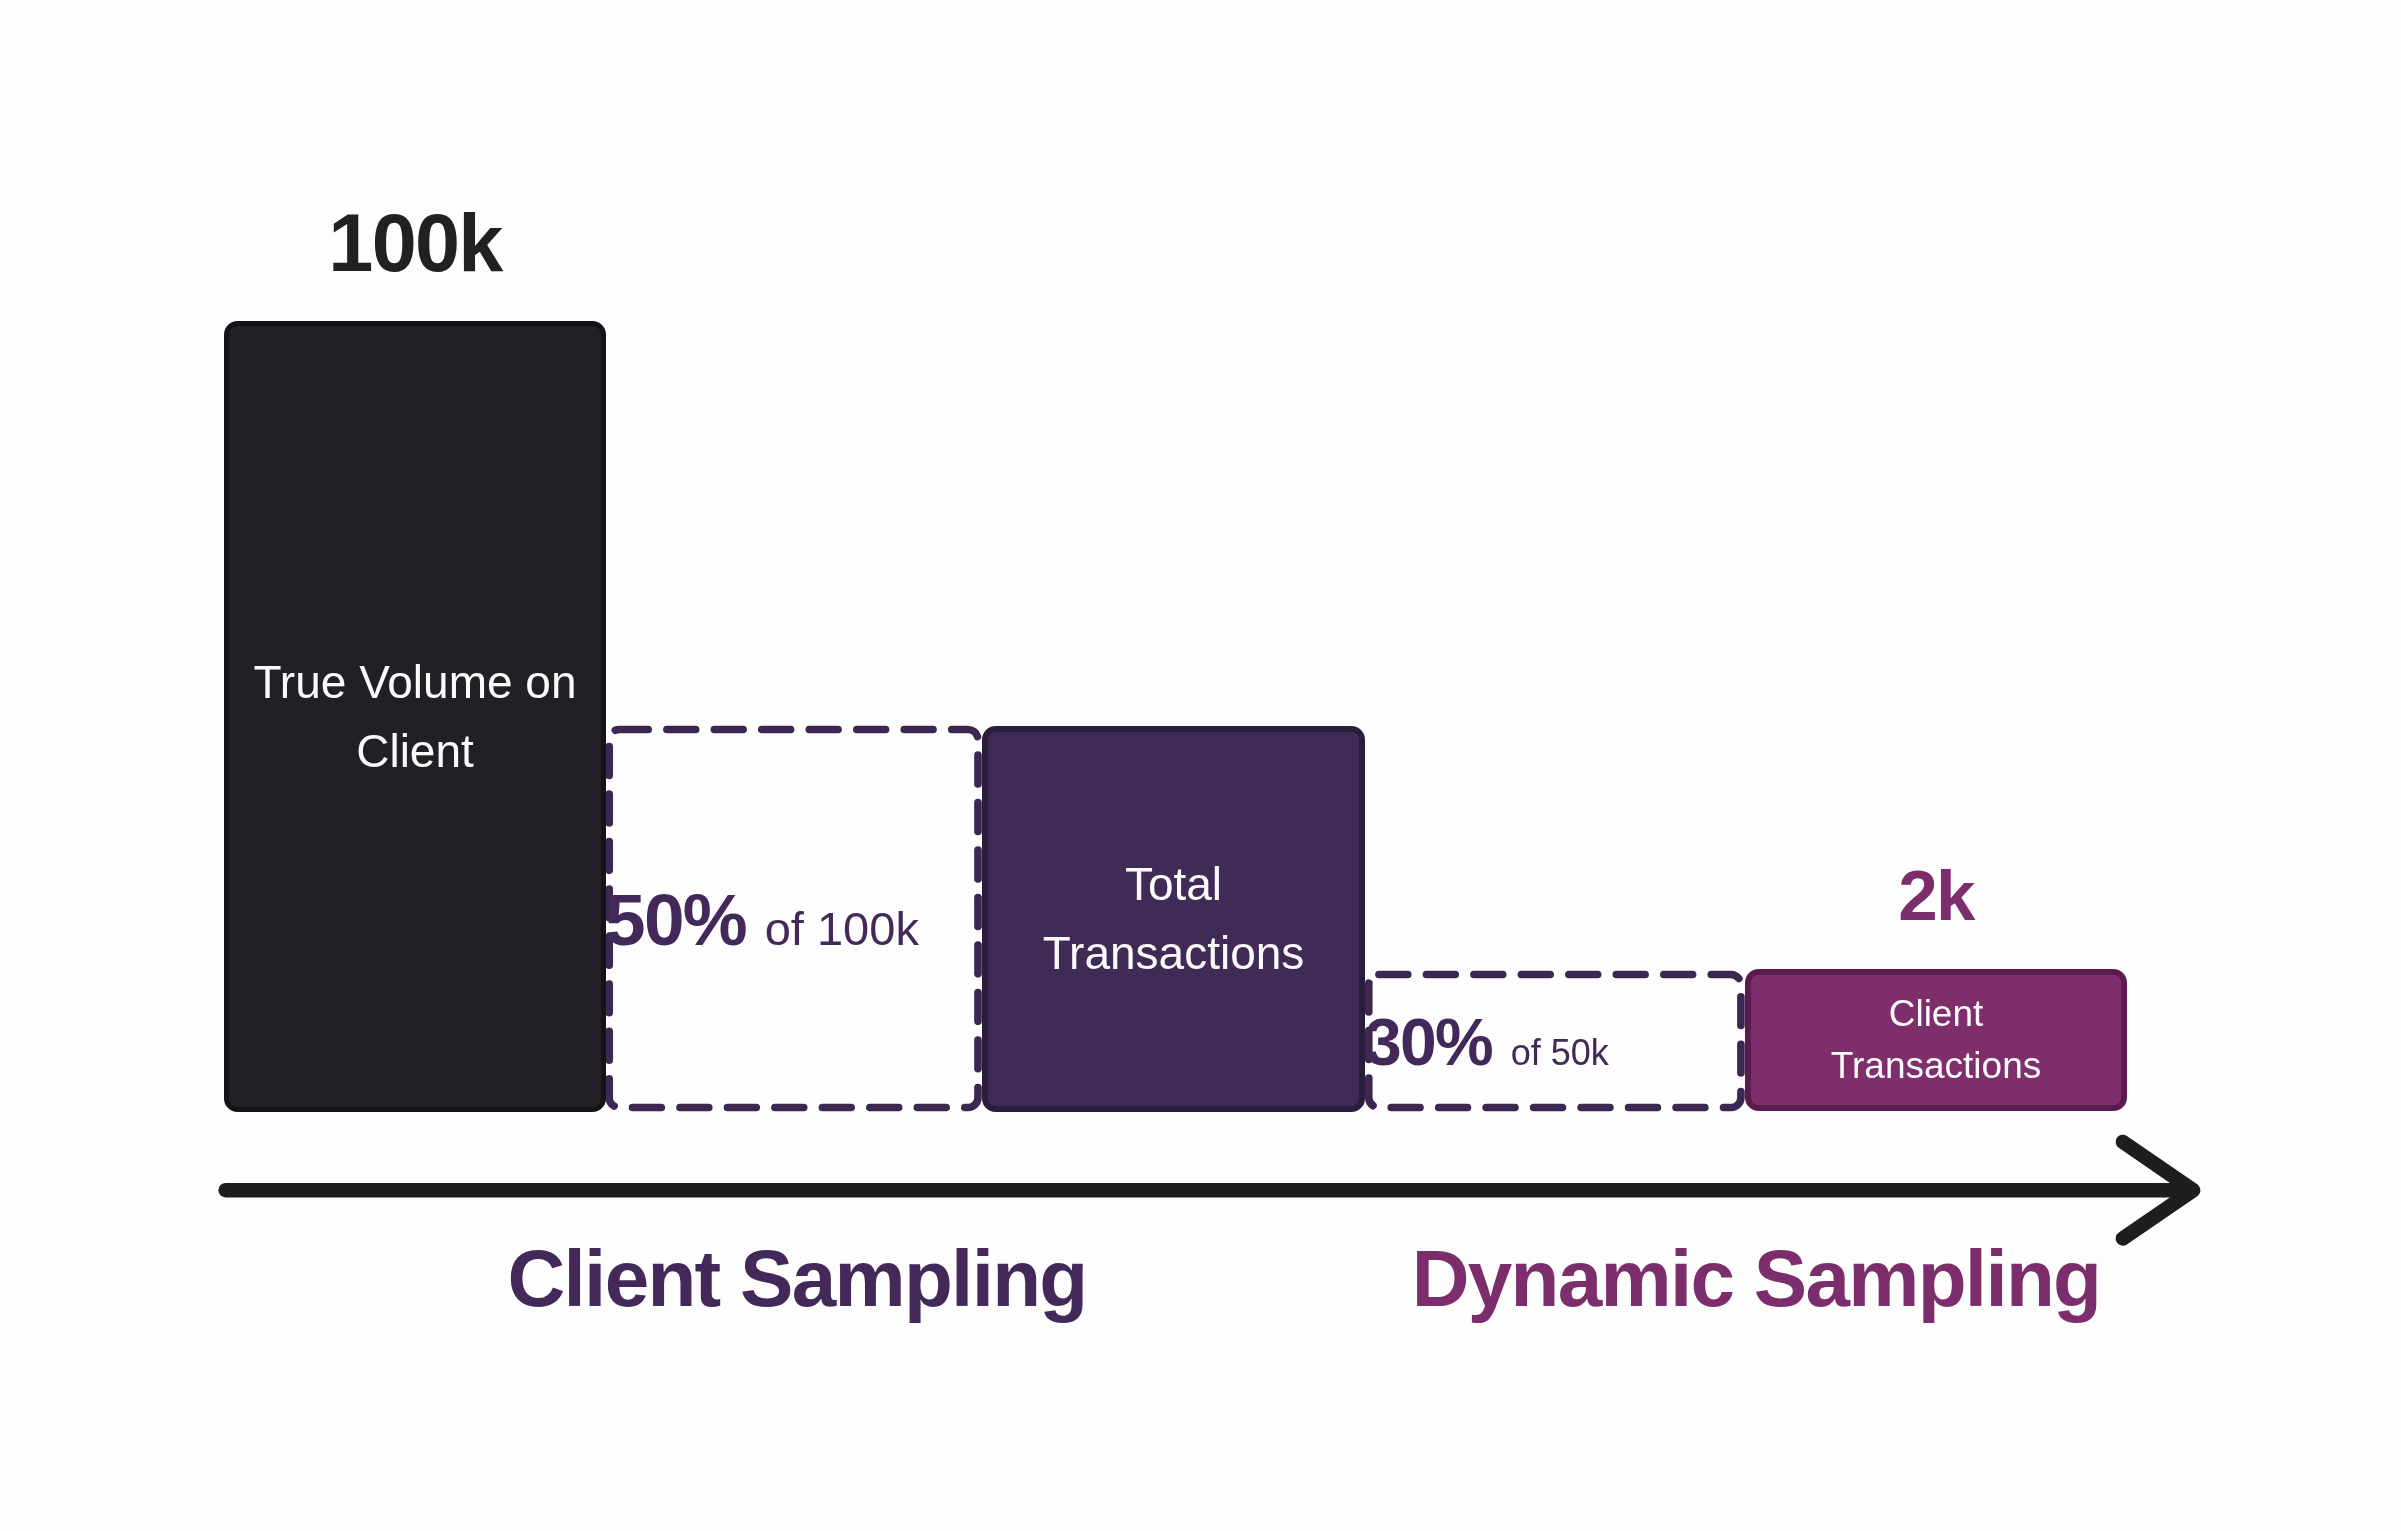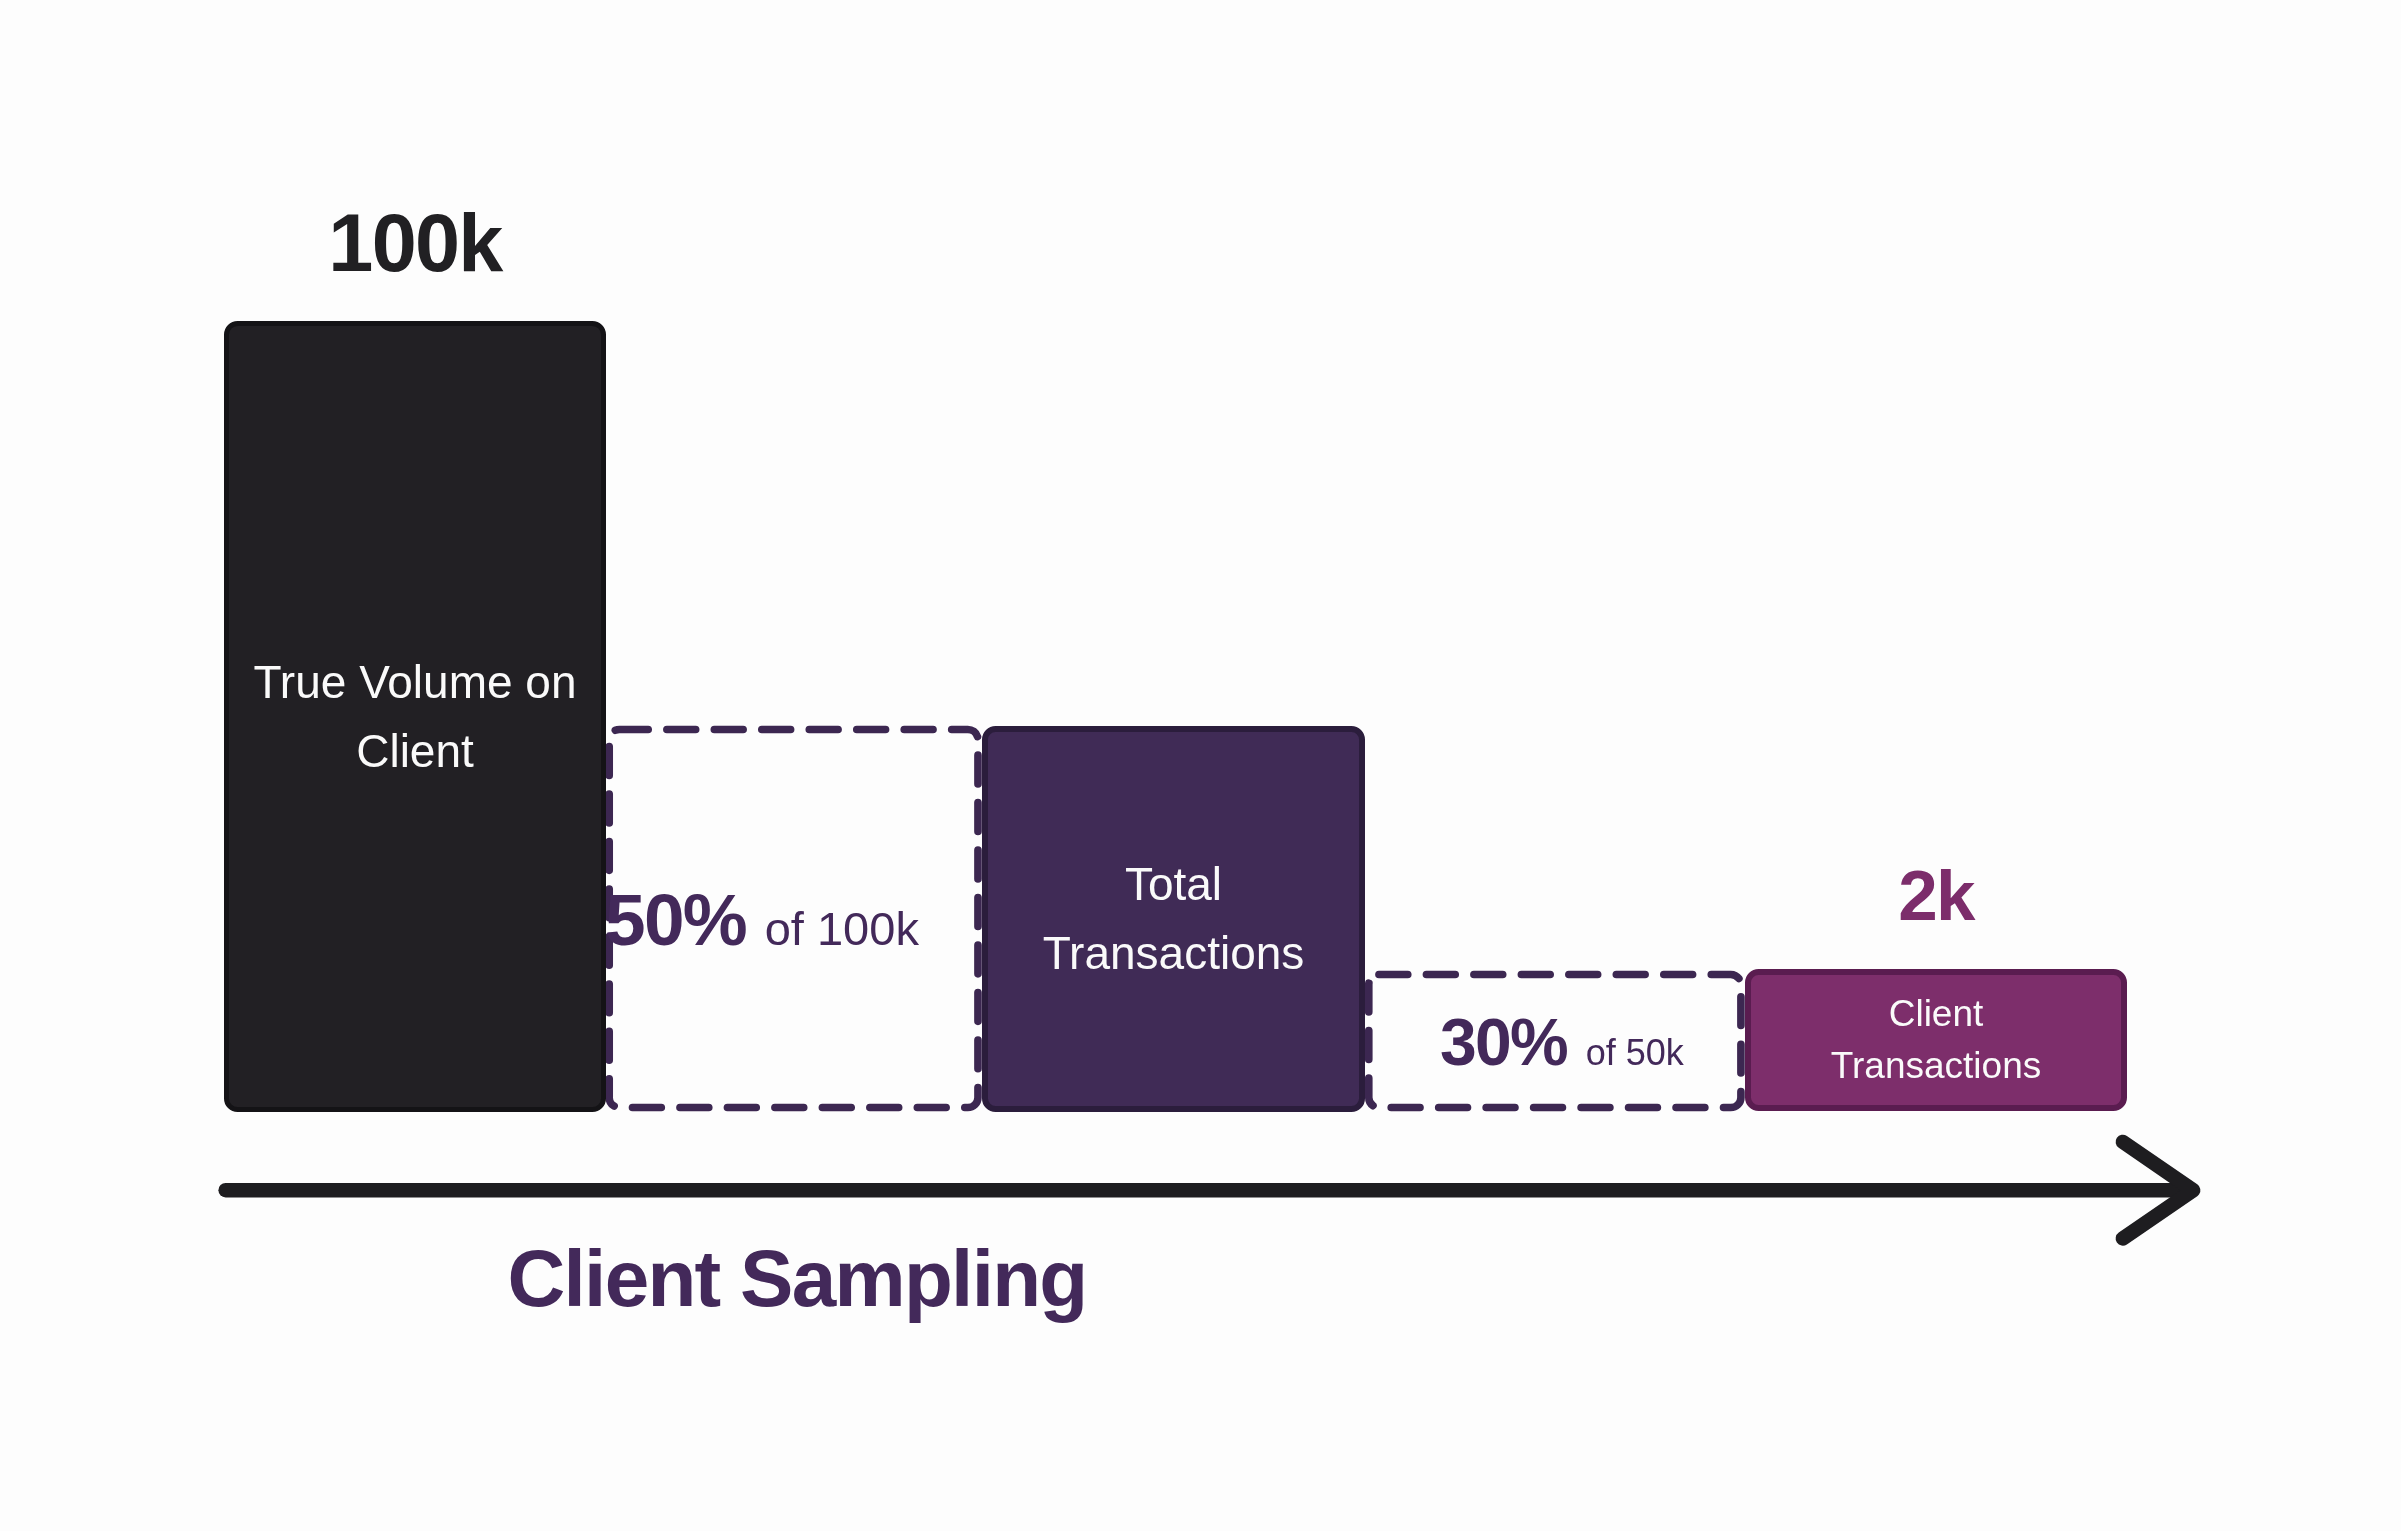--- a/index.html
+++ b/index.html
@@ -49,21 +49,21 @@
   
   .dashed-box{
     position:absolute;display:flex;align-items:baseline;
     color:var(--text-purple,#3a2a4e);
   }
   .dashed-box .pct{font-weight:700;letter-spacing:-1.7px;}
   .dashed-box .suffix{font-weight:400;margin-left:18.7px;}
   .dashed-client{left:605px;top:726px;width:376px;height:386px;align-items:center;}
   .dashed-client .pct{font-size:73px;}
   .dashed-client .suffix{font-size:47px;}
-  .dashed-dynamic{left:1440px;top:971px;width:380px;height:141px;align-items:center;}
+  .dashed-dynamic{left:1365px;top:971px;width:380px;height:141px;align-items:center;}
   .dashed-dynamic .pct{font-size:66px;}
   .dashed-dynamic .suffix{font-size:36px;}
   .baseline-row{display:flex;align-items:baseline;}
 
   
   .axis-label{
     position:absolute;top:1233px;width:848px;text-align:center;
     font-size:80px;font-weight:700;letter-spacing:-1.7px;
   }
   .axis-client{left:373px;color:var(--text-purple,#46295c);}
@@ -113,15 +113,16 @@
   </div>
 
   <div class="dashed-box dashed-dynamic">
     <span class="baseline-row">
       <span class="pct">30%</span>
       <span class="suffix">of 50k</span>
     </span>
   </div>
 
   <div class="axis-label axis-client">Client Sampling</div>
+  <div class="axis-label axis-dynamic">Dynamic Sampling</div>
 
 </div>
 
 
 </body></html>

